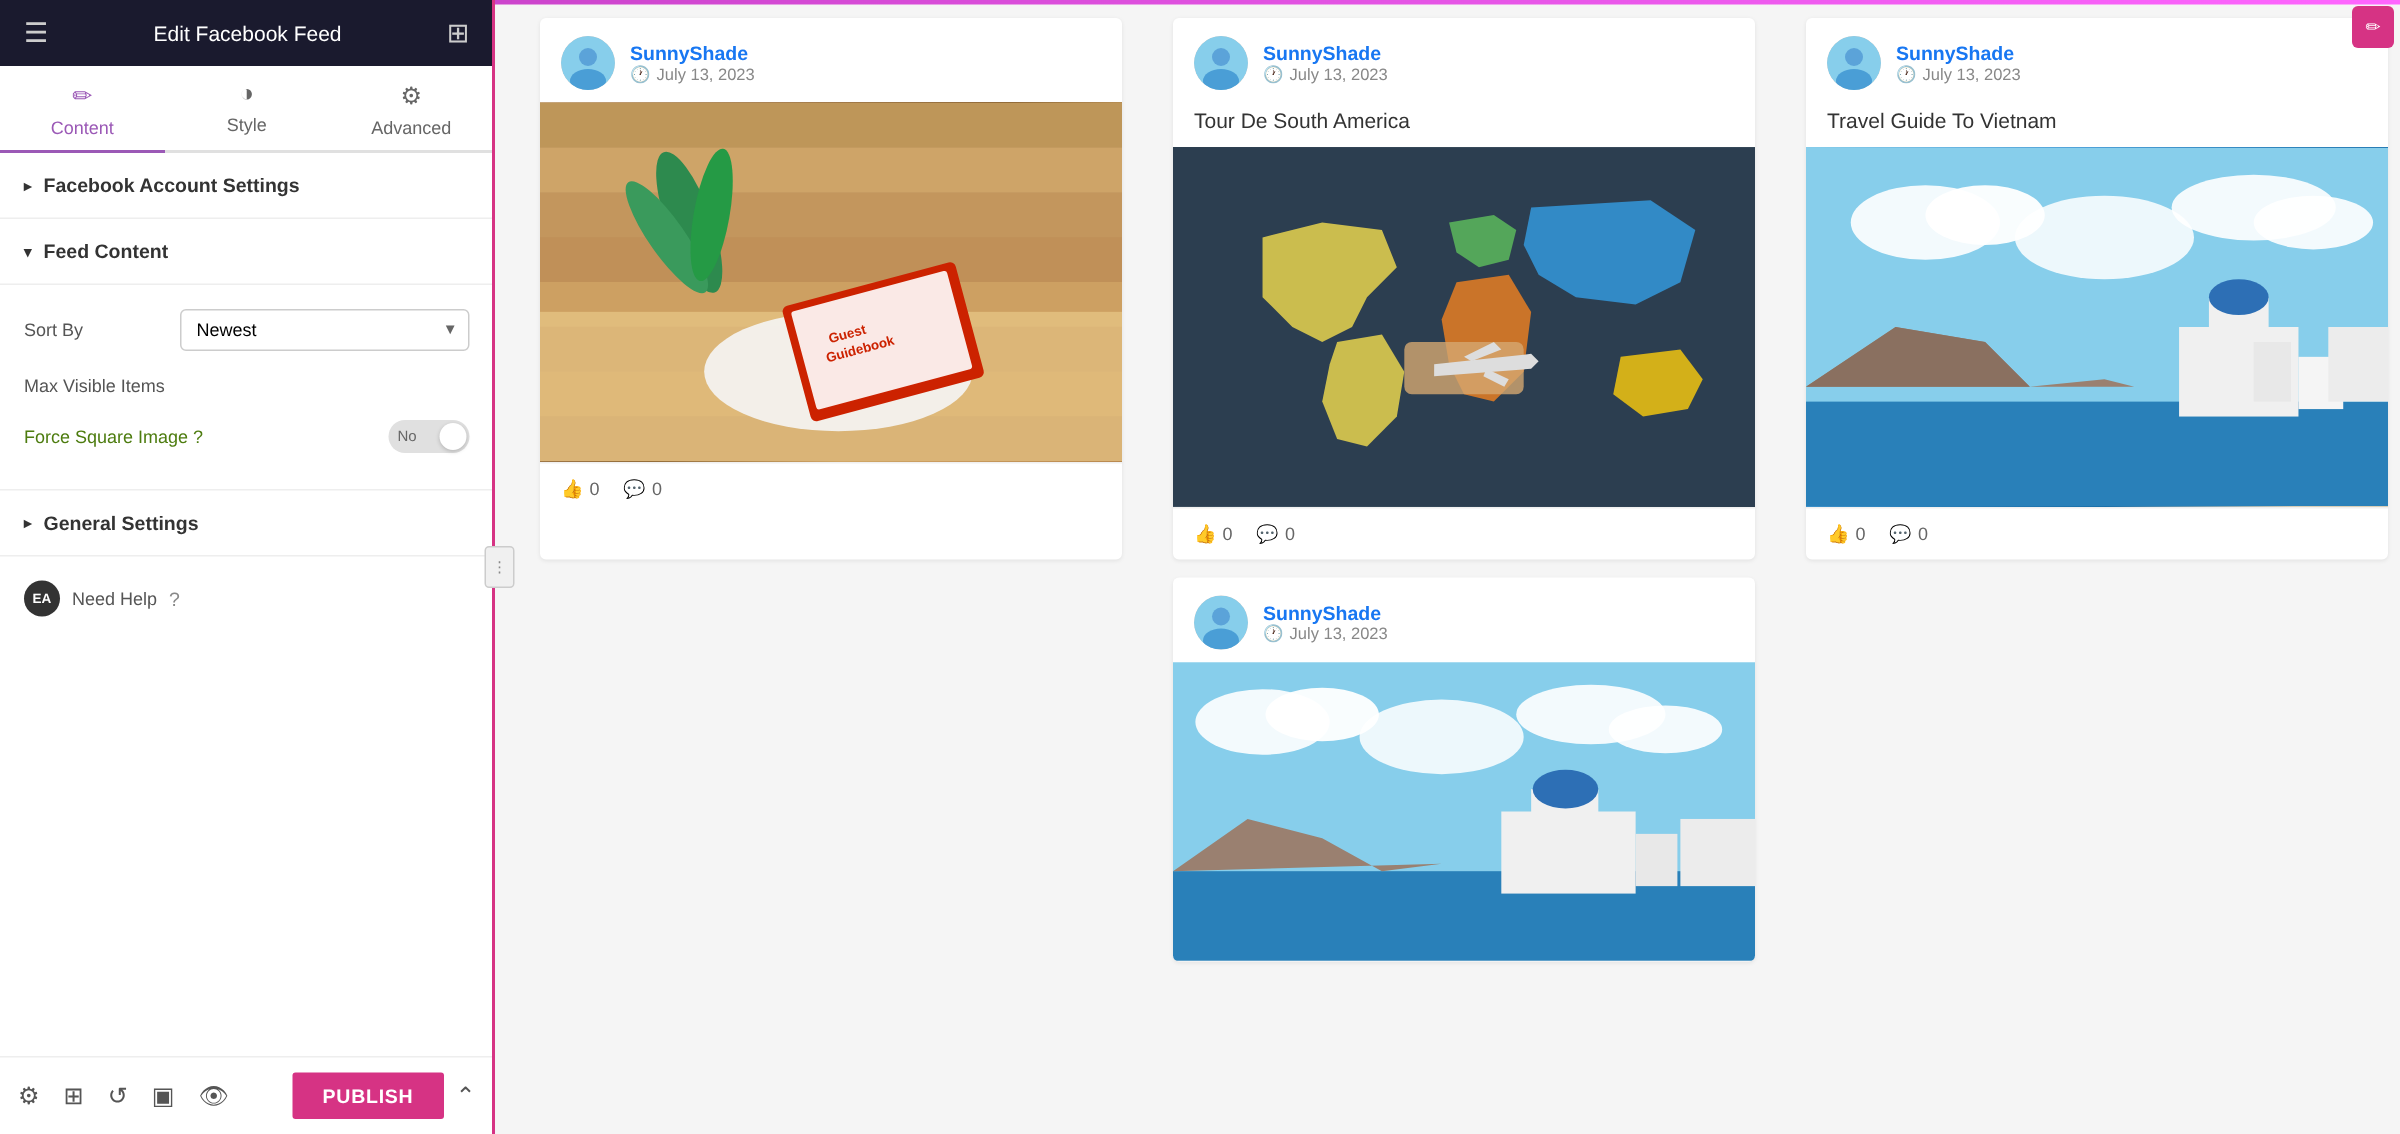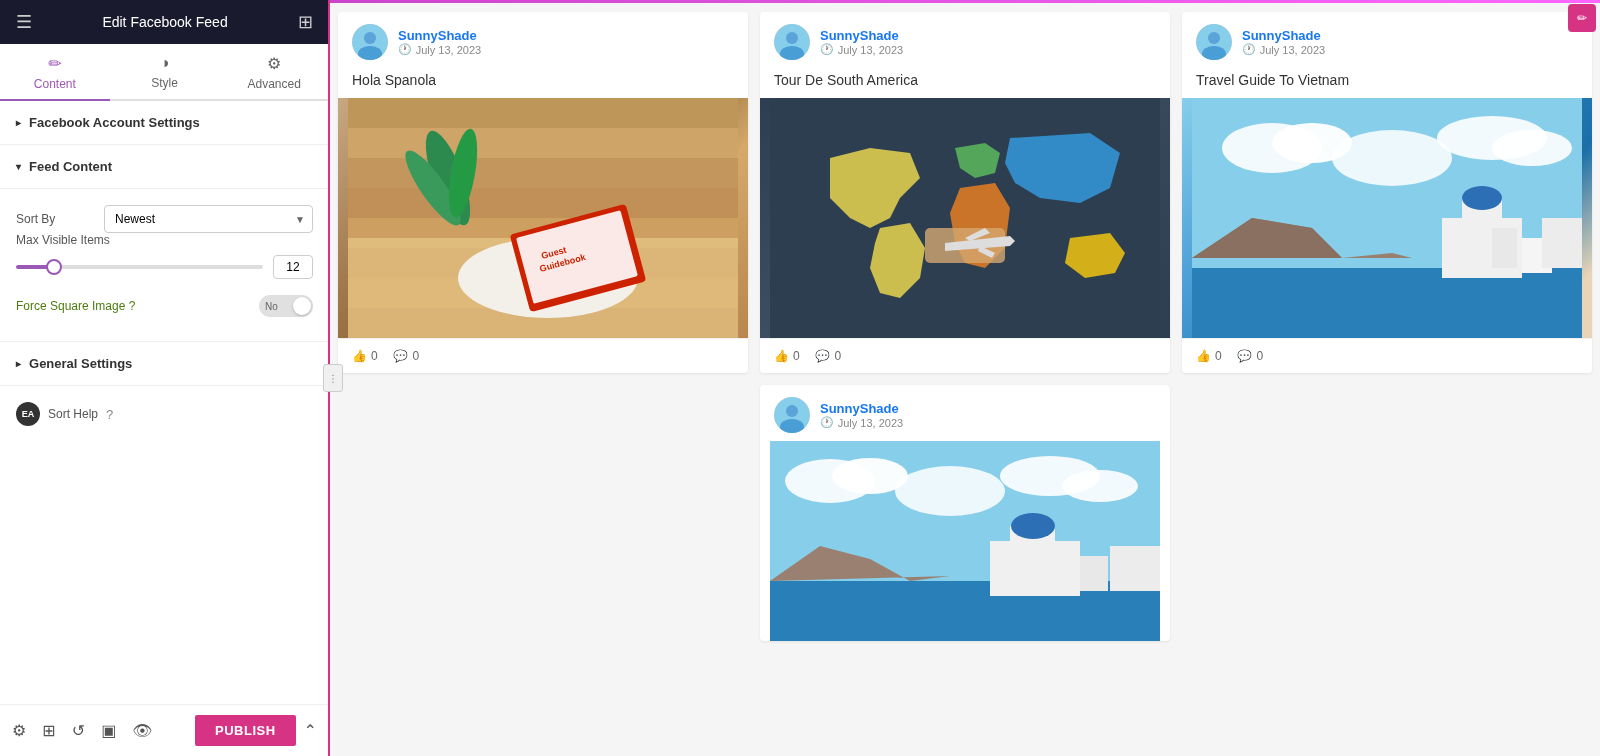--- a/index.html
+++ b/index.html
@@ -79,21 +79,22 @@
     .section-header .arrow { margin-right: 8px; font-size: 10px; }
 
     .feed-settings-body {
       padding: 16px;
       border-bottom: 1px solid #eee;
     }
 
     .form-row {
       display: flex;
       align-items: center;
-      gap: 8px;
+      margin-bottom: 16px;
+      gap: 24px;
     }
     .form-label {
       font-size: 12px;
       color: #555;
       min-width: 80px;
     }
 
     .select-wrapper {
       position: relative;
       flex: 1;
@@ -271,20 +272,21 @@
       grid-template-columns: repeat(3, 1fr);
       gap: 12px;
       padding-top: 4px;
     }
 
     .feed-card {
       background: #fff;
       border-radius: 4px;
       overflow: hidden;
       box-shadow: 0 1px 3px rgba(0,0,0,0.08);
+      margin-left: 22px;
     }
 
     .card-header {
       display: flex;
       align-items: center;
       padding: 12px 14px 8px;
       gap: 10px;
     }
     .card-avatar {
       width: 36px;
@@ -467,26 +469,20 @@
             <option>Newest</option>
             <option>Oldest</option>
             <option>Popular</option>
           </select>
           <span class="select-arrow">▼</span>
         </div>
       </div>
 
       <div class="slider-row">
         <div class="slider-label">Max Visible Items</div>
-        <div class="slider-controls">
-          <div class="slider">
-            <div class="slider-thumb"></div>
-          </div>
-          <input class="slider-value" type="text" value="12" style="">
-        </div>
       </div>
 
       <div class="toggle-row">
         <span class="toggle-label">Force Square Image ?</span>
         <div class="toggle">
           <span class="toggle-text">No</span>
           <div class="toggle-knob"></div>
         </div>
       </div>
 
@@ -494,21 +490,21 @@
 
     <div class="section-header">
       <span class="arrow">▸</span>
       <span>General Settings</span>
     </div>
 
     <div class="need-help">
       <div class="ea-badge">
         <span>EA</span>
       </div>
-      <span>Sort Help</span>
+      <span>Need Help</span>
       <span style="font-size:13px;color:#888;">?</span>
     </div>
 
   </div>
 
   <div class="bottom-bar">
     <div class="bottom-icons">
       <span class="bottom-icon">⚙</span>
       <span class="bottom-icon">⊞</span>
       <span class="bottom-icon">↺</span>
@@ -539,21 +535,20 @@
           </svg>
         </div>
         <div class="card-meta">
           <div class="card-name">SunnyShade</div>
           <div class="card-date">
             <span>🕐</span>
             <span>July 13, 2023</span>
           </div>
         </div>
       </div>
-      <div class="card-title">Hola Spanola</div>
       <div class="img-placeholder img-wood">
         <svg width="100%" height="240" viewBox="0 0 390 240" xmlns="http://www.w3.org/2000/svg">
 
           <rect width="390" height="240" fill="#c8a070"></rect>
 
           <rect x="0" y="0" width="390" height="30" fill="#b8904a" opacity="0.6"></rect>
           <rect x="0" y="30" width="390" height="30" fill="#d4a860" opacity="0.5"></rect>
           <rect x="0" y="60" width="390" height="30" fill="#c09050" opacity="0.6"></rect>
           <rect x="0" y="90" width="390" height="30" fill="#b88040" opacity="0.5"></rect>
           <rect x="0" y="120" width="390" height="30" fill="#d0a058" opacity="0.6"></rect>

